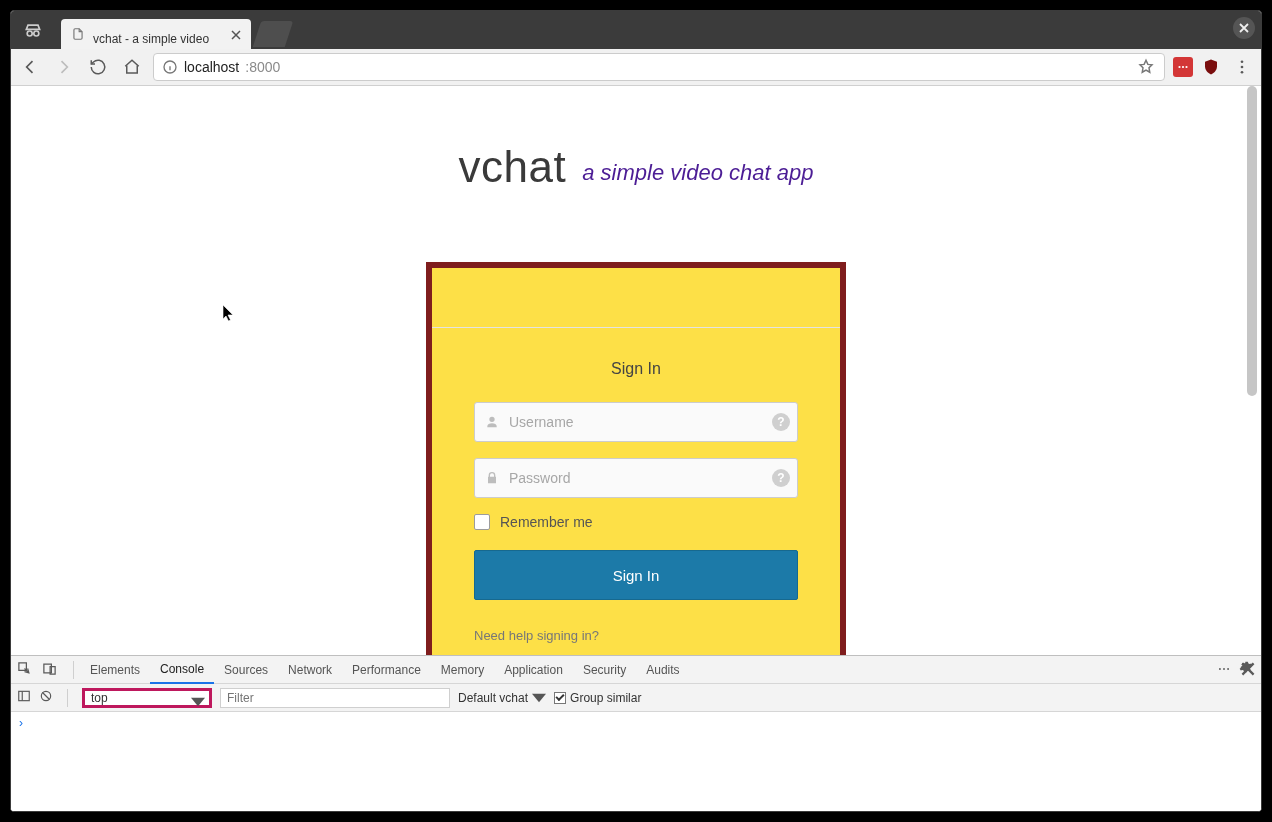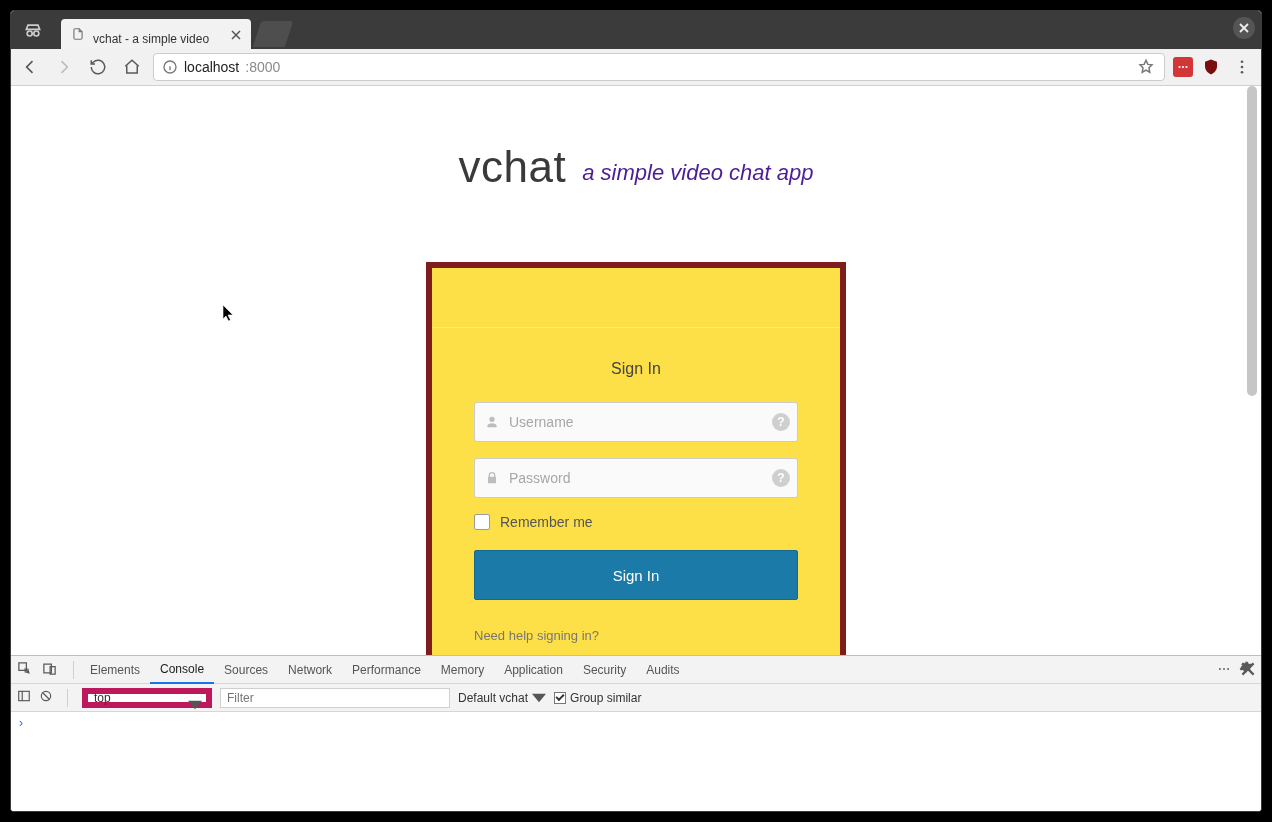--- a/index.html
+++ b/index.html
@@ -143,21 +143,21 @@
   .dt-tab.active { color:#222; border-bottom:2px solid #1a73e8; height:28px; }
   .dt-right { position:absolute; right:6px; top:0; height:28px; display:flex; align-items:center; gap:10px; }
   .dt-right svg { width:14px; height:14px; color:#5a5a5a; }
 
   .dt-toolbar {
     height:28px; display:flex; align-items:center; gap:8px; padding:0 6px; border-bottom:1px solid #d6d6d6;
     background:#f3f3f3;
   }
   .dt-toolbar svg { width:14px; height:14px; color:#5a5a5a; }
   .dt-select {
-    height:20px; min-width:130px; border:6px solid #be185d; background:#fff; padding:0 20px 0 6px;
+    height:20px; min-width:130px; border:3px solid #be185d; background:#fff; padding:0 20px 0 6px;
     font-size:12px; color:#333; position:relative; display:flex; align-items:center;
   }
   .dt-select .caret { position:absolute; right:4px; top:4px; }
   .dt-filter {
     height:20px; width:230px; border:1px solid #cfcfcf; background:#fff; padding:0 6px; font-size:12px; color:#333;
   }
   .dt-filter input { border:0; outline:0; width:100%; font-size:12px; background:transparent; height:100%; }
   .dt-levels { font-size:12px; color:#333; display:flex; align-items:center; gap:4px; }
   .dt-check { width:12px; height:12px; border:1px solid #777; background:#fff; display:inline-flex; align-items:center; justify-content:center; }
   .dt-check.checked::after{ content:""; width:6px; height:3px; border-left:2px solid #333; border-bottom:2px solid #333; transform: rotate(-45deg); margin-top:-2px; }

